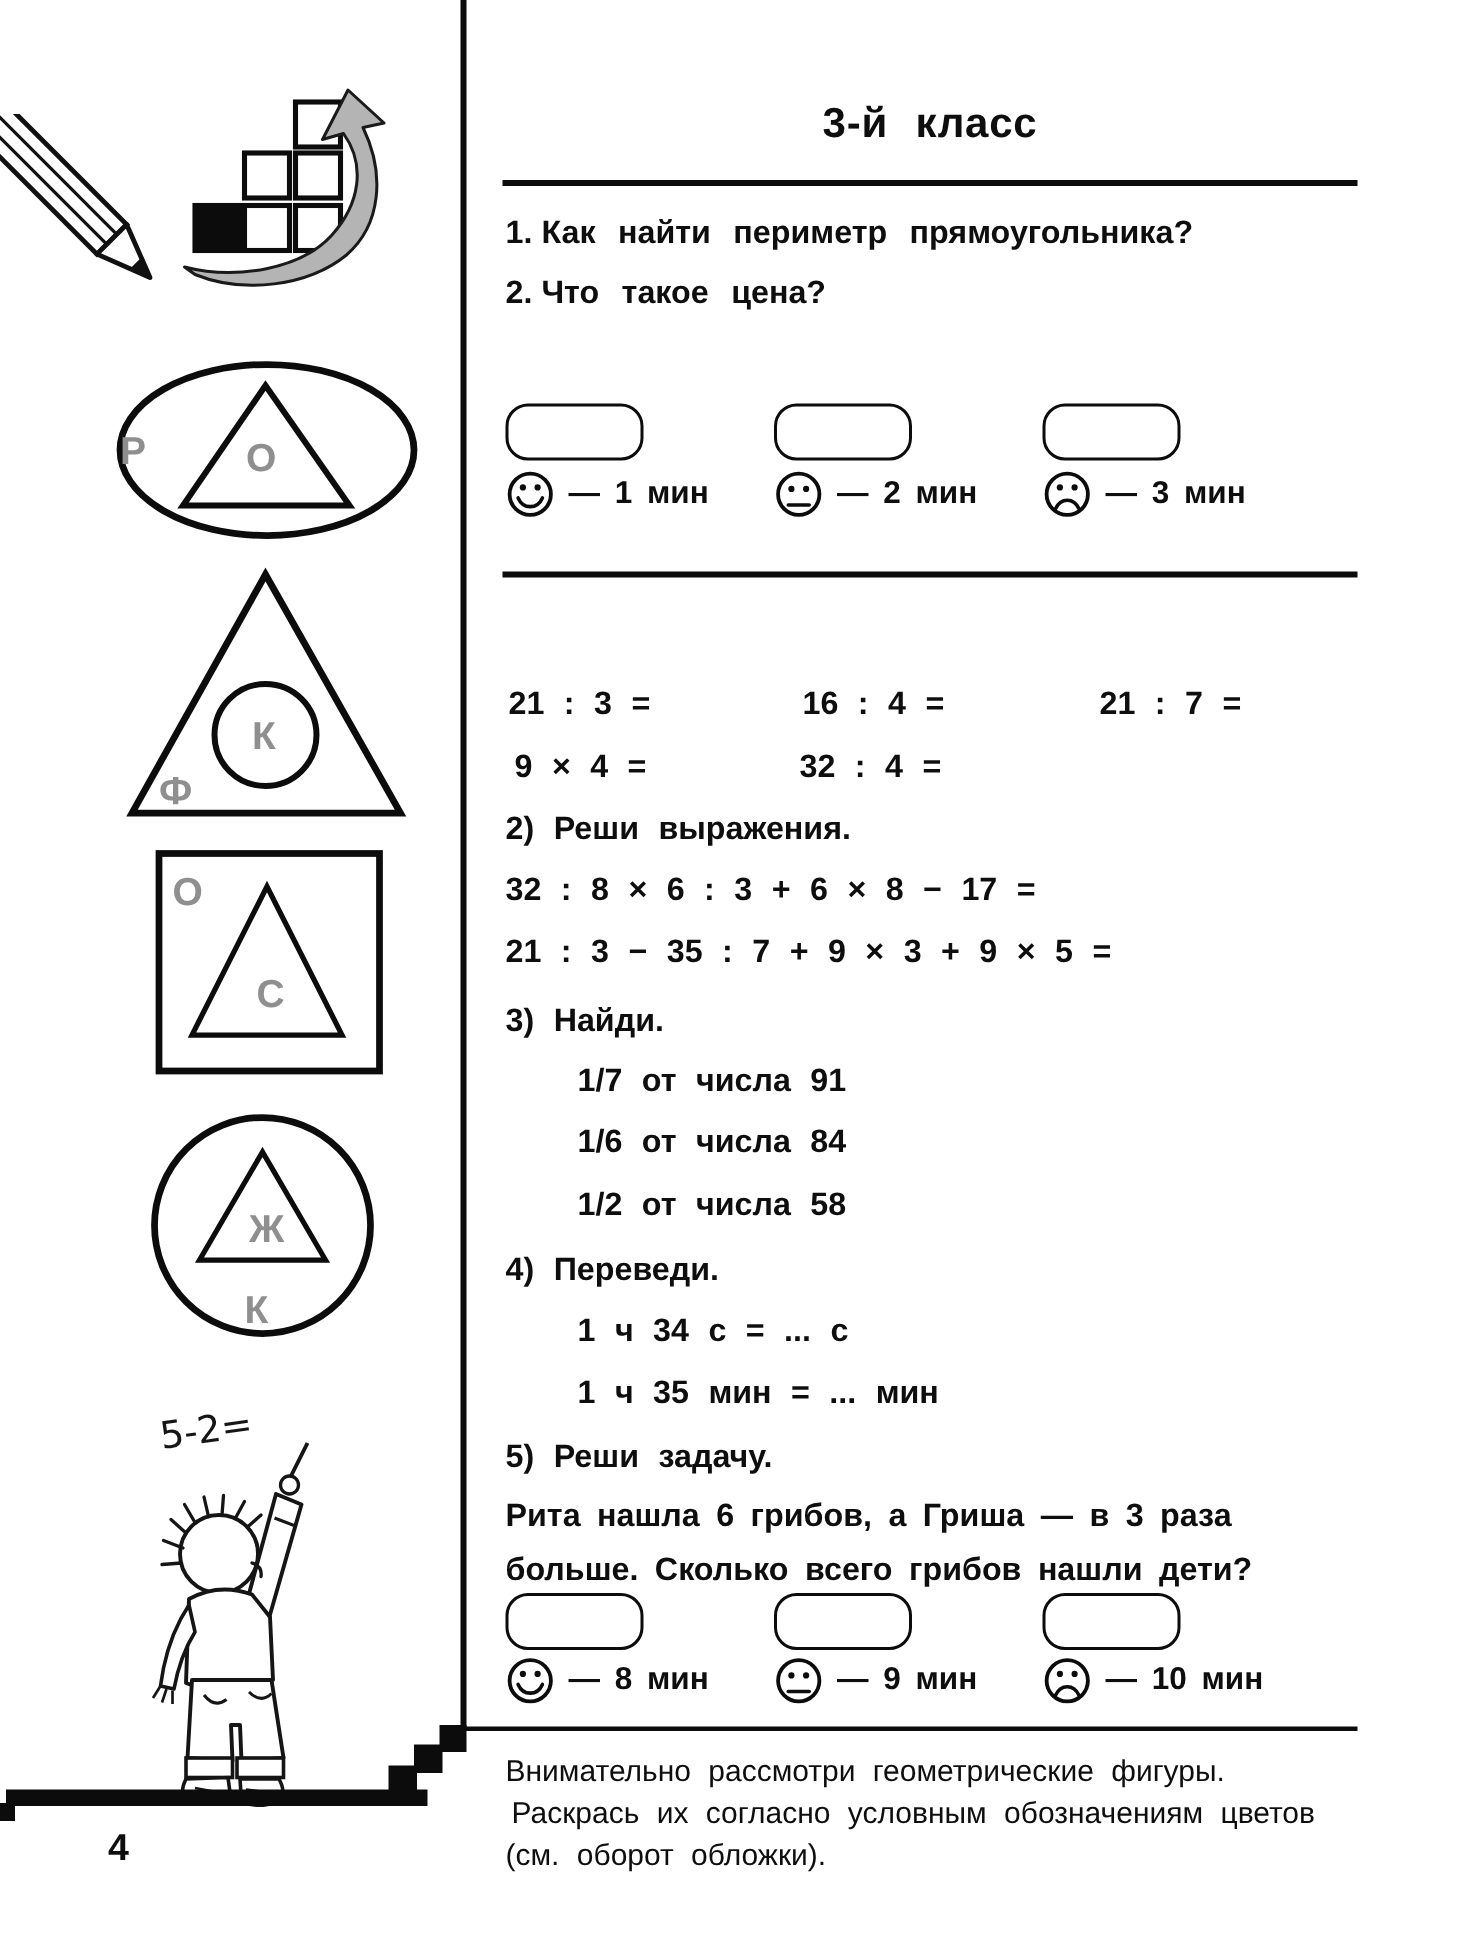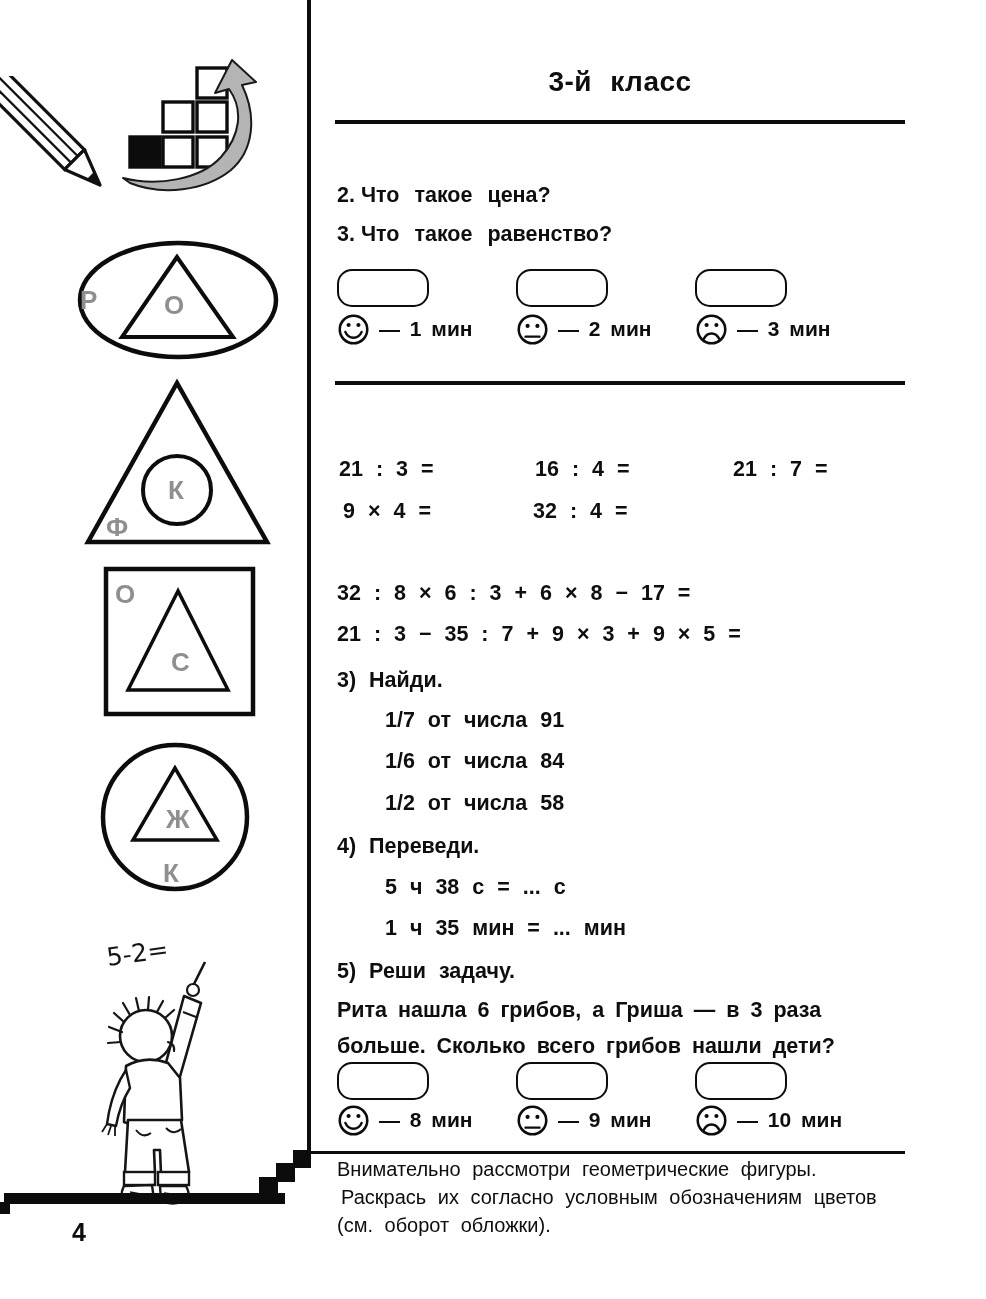--- a/index.html
+++ b/index.html
@@ -23,21 +23,21 @@
   .xhead,.xline{font-size:21.5px;font-weight:700;word-spacing:7px;white-space:nowrap;}
   .para{font-size:21.5px;font-weight:700;word-spacing:5px;width:452px;
         text-align:justify;text-align-last:justify;white-space:nowrap;}
   
   .ansbox{width:88px;height:34px;border:2.6px solid #0c0c0c;border-radius:15px;background:#fff;}
   
   .timer{display:flex;align-items:center;gap:9px;height:34px;}
   .timer .lbl{font-size:21px;font-weight:700;word-spacing:4px;white-space:nowrap;}
   .face{flex:0 0 auto;}
   
-  .footline{font-size:20px;font-weight:400;word-spacing:6px;white-space:nowrap;}
+  .footline{font-size:20px;font-weight:400;word-spacing:6px;white-space:nowrap;margin-top:12px;}
   .pagenum{font-size:25px;font-weight:700;}
   svg text{font-family:"Liberation Sans",sans-serif;}
   .figletter{font-weight:700;fill:#8f8f8f;font-size:26px;}
   .eqtext{font-family:"DejaVu Sans",sans-serif;font-size:25px;fill:#151515;}
 </style>
 </head>
 <body>
 
 <div id="page">
 
@@ -142,25 +142,25 @@
   <div class="abs bar" style="left:293px;top:1150px;width:18px;height:18px"></div>
   <div class="abs bar" style="left:276px;top:1163px;width:19px;height:19px"></div>
   <div class="abs bar" style="left:259px;top:1177px;width:19px;height:19px"></div>
   <div class="abs bar" style="left:4px;top:1193px;width:281px;height:11px"></div>
   <div class="abs bar" style="left:0;top:1202px;width:10px;height:12px"></div>
   <div class="abs pagenum" style="left:72px;top:1218px">4</div>
 
   <div class="abs title">3-й класс</div>
   <div class="abs hrule" style="left:335px;top:120px;width:570px"></div>
 
+  <div class="abs qline" style="left:337px;top:143px">
+    <span class="qnum">1.</span><span>Как найти периметр прямоугольника?</span>
+  </div>
   <div class="abs qline" style="left:337px;top:183px">
     <span class="qnum">2.</span><span>Что такое цена?</span>
-  </div>
-  <div class="abs qline" style="left:337px;top:222px">
-    <span class="qnum">3.</span><span>Что такое равенство?</span>
   </div>
 
   <div class="abs ansbox" style="left:337px;top:269px"></div>
   <div class="abs ansbox" style="left:516px;top:269px"></div>
   <div class="abs ansbox" style="left:695px;top:269px"></div>
 
   <div class="abs timer" style="left:337px;top:312px">
     <svg class="face" width="33" height="33" viewBox="-17.5 -17.5 35 35">
       <circle r="14.6" fill="#fff" stroke="#0c0c0c" stroke-width="2.7"></circle>
       <circle cx="-5.2" cy="-4.8" r="2.2" fill="#0c0c0c"></circle>
@@ -189,30 +189,31 @@
   </div>
 
   <div class="abs hrule" style="left:335px;top:381px;width:570px"></div>
 
   <div class="abs xline" style="left:339px;top:457px">21 : 3 =</div>
   <div class="abs xline" style="left:535px;top:457px">16 : 4 =</div>
   <div class="abs xline" style="left:733px;top:457px">21 : 7 =</div>
   <div class="abs xline" style="left:343px;top:499px">9 × 4 =</div>
   <div class="abs xline" style="left:533px;top:499px">32 : 4 =</div>
 
+  <div class="abs xhead" style="left:337px;top:540px">2) Реши выражения.</div>
   <div class="abs xline" style="left:337px;top:581px">32 : 8 × 6 : 3 + 6 × 8 − 17 =</div>
   <div class="abs xline" style="left:337px;top:622px">21 : 3 − 35 : 7 + 9 × 3 + 9 × 5 =</div>
 
   <div class="abs xhead" style="left:337px;top:668px">3) Найди.</div>
   <div class="abs xline" style="left:385px;top:708px">1/7 от числа 91</div>
   <div class="abs xline" style="left:385px;top:749px">1/6 от числа 84</div>
   <div class="abs xline" style="left:385px;top:791px">1/2 от числа 58</div>
 
   <div class="abs xhead" style="left:337px;top:834px">4) Переведи.</div>
-  <div class="abs xline" style="left:385px;top:875px">5 ч 38 с = ... с</div>
+  <div class="abs xline" style="left:385px;top:875px">1 ч 34 с = ... с</div>
   <div class="abs xline" style="left:385px;top:916px">1 ч 35 мин = ... мин</div>
 
   <div class="abs xhead" style="left:337px;top:959px">5) Реши задачу.</div>
   <div class="abs para" style="left:337px;top:998px">Рита нашла 6 грибов, а Гриша — в 3 раза</div>
   <div class="abs para" style="left:337px;top:1034px">больше. Сколько всего грибов нашли дети?</div>
 
   <div class="abs ansbox" style="left:337px;top:1062px"></div>
   <div class="abs ansbox" style="left:516px;top:1062px"></div>
   <div class="abs ansbox" style="left:695px;top:1062px"></div>
 

